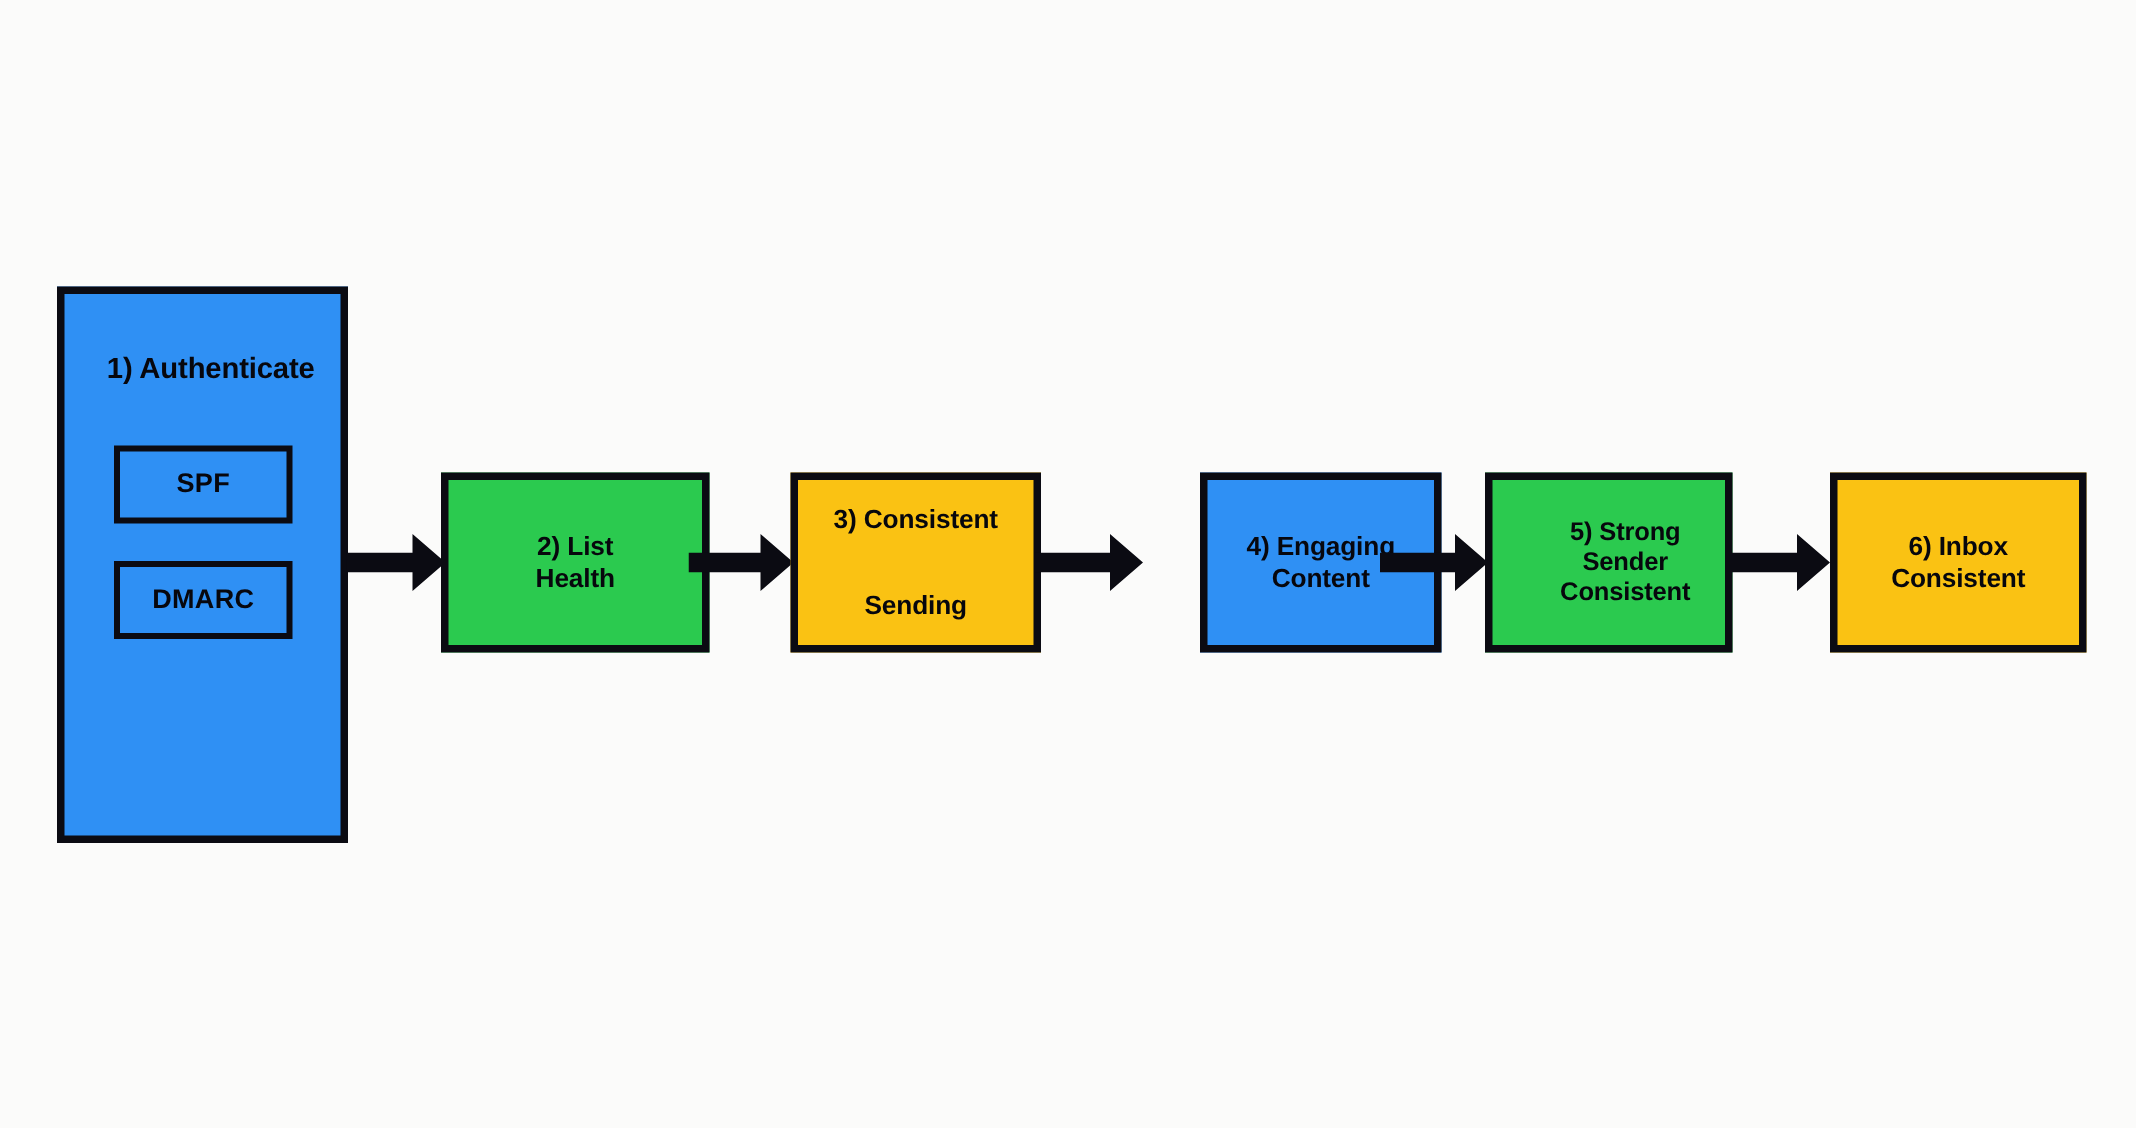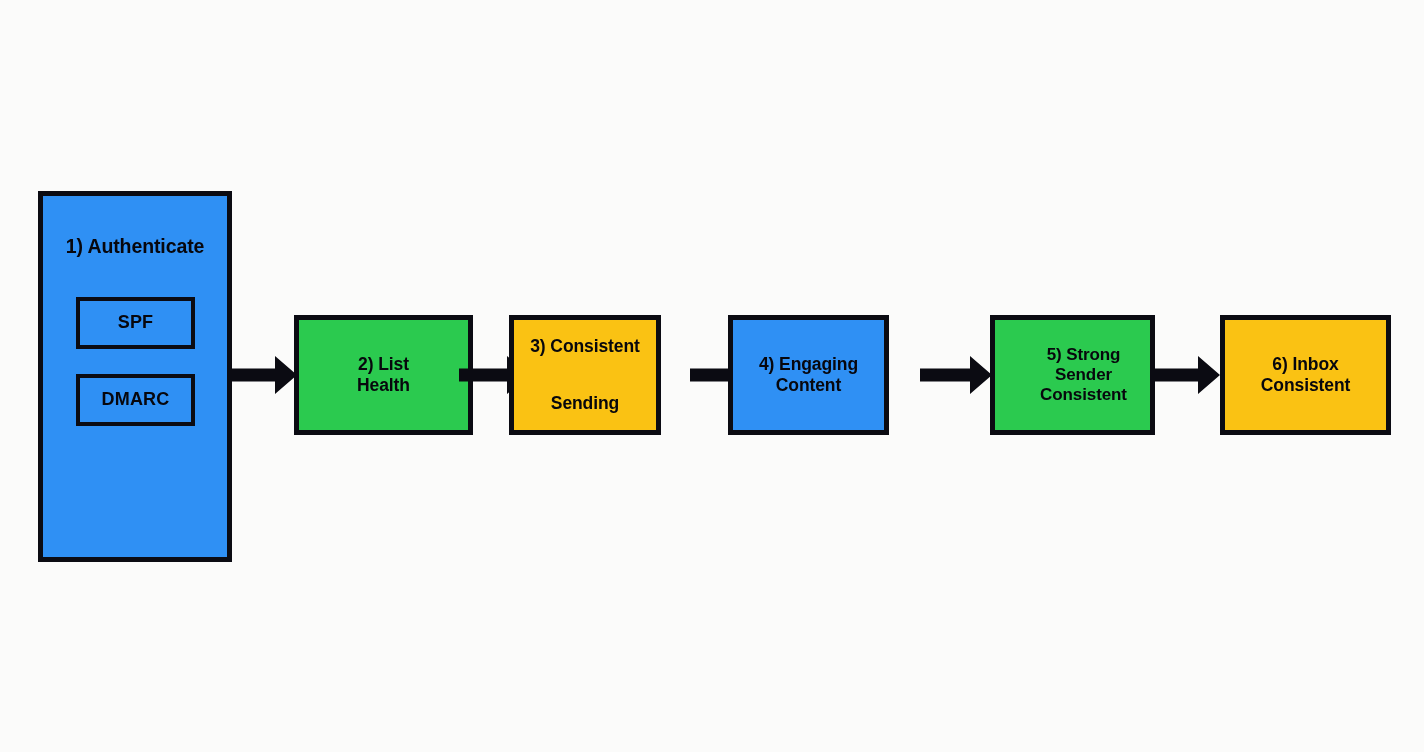--- a/index.html
+++ b/index.html
@@ -49,20 +49,21 @@
     height: 371px;
     justify-content: flex-start;
     padding-top: 0;
   }
   #node-1 .group-title {
     font-size: 19.5px;
     margin-top: 39px;
     margin-bottom: 0;
     width: 100%;
     text-align: center;
+    padding-left: 11px;
   }
   .subnode-stack {
     position: absolute;
     left: 33px;
     top: 101px;
     width: 119px;
     display: flex;
     flex-direction: column;
     gap: 25px;
   }
@@ -82,22 +83,22 @@
   }
 
   
   .step {
     top: 315px;
     height: 120px;
     font-size: 17.5px;
     padding: 0 6px;
   }
   #node-2 { left: 294px;  width: 179px; }
-  #node-3 { left: 509px;  width: 152px; gap: 36px; }
-  #node-4 { left: 728px;  width: 161px; }
+  #node-3 { left: 527px;  width: 167px; gap: 36px; }
+  #node-4 { left: 800px;  width: 161px; }
   #node-5 { left: 990px;  width: 165px; font-size: 17px; padding-left: 28px; }
   #node-6 { left: 1220px; width: 171px; }
 
   
   .c-blue   { background: #2f90f4; }
   .c-green  { background: #2bca4f; }
   .c-yellow { background: #fac213; }
 
   
   .arrow {

